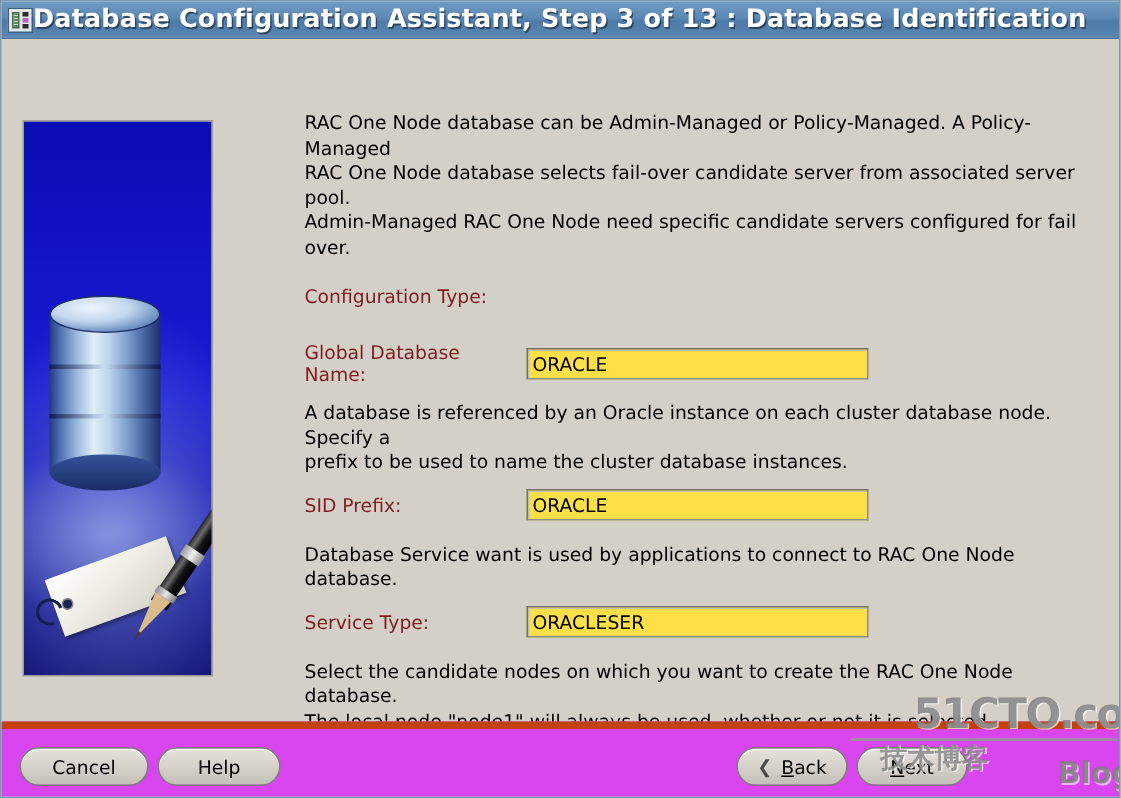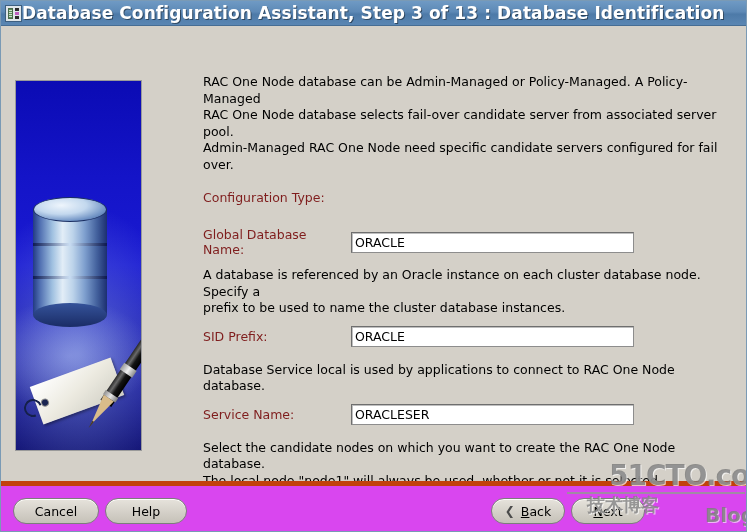--- a/index.html
+++ b/index.html
@@ -269,23 +269,23 @@
     content: "";
     position: absolute;
     left: 2.5px; top: 2.5px;
     width: 5px; height: 5px;
     border-radius: 50%;
     background: #000000;
   }
   .radio-label { font-size: 12.5px; color: #000; }
 
   .txtfield {
-    width: 283px;
+    width: 228px;
     height: 21px;
-    background: #ffffff;
+    background: #fde047;
     border: 1px solid #8d8d8d;
     border-top-color: #6e6e6e;
     border-left-color: #6e6e6e;
     box-shadow: inset 1px 1px 0 #bfbfbf;
     font-size: 12.5px;
     color: #000;
     padding: 0 3px;
     line-height: 21px;
     box-sizing: border-box;
     font-family: "DejaVu Sans", "Liberation Sans", sans-serif;
@@ -429,25 +429,25 @@
       <div class="para">A database is referenced by an Oracle instance on each cluster database node. Specify a
 prefix to be used to name the cluster database instances.</div>
       <div class="gap-c"></div>
 
       <div class="row">
         <div class="lbl">SID Prefix:</div>
         <input class="txtfield" type="text" value="ORACLE" style="">
       </div>
 
       <div class="gap-b"></div>
-      <div class="para">Database Service local is used by applications to connect to RAC One Node database.</div>
+      <div class="para">Database Service want is used by applications to connect to RAC One Node database.</div>
       <div class="gap-c"></div>
 
       <div class="row">
-        <div class="lbl">Service Name:</div>
+        <div class="lbl">Service Type:</div>
         <input class="txtfield" type="text" value="ORACLESER" style="">
       </div>
 
       <div class="gap-b"></div>
       <div class="para">Select the candidate nodes on which you want to create the RAC One Node database.
 The local node "node1" will always be used, whether or not it is selected.</div>
 
     </div>
   </div>
 

